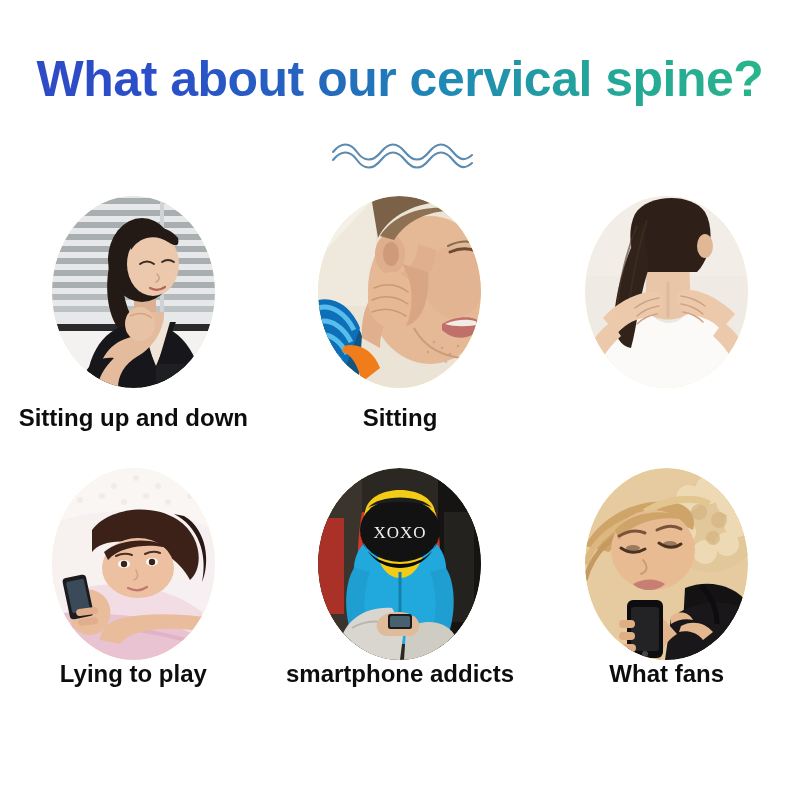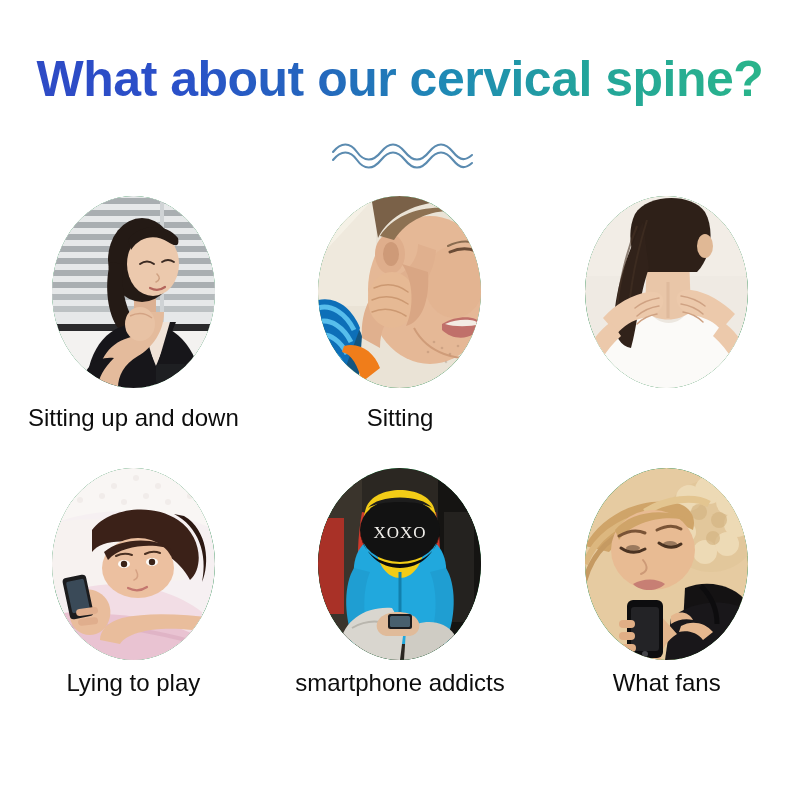--- a/index.html
+++ b/index.html
@@ -70,39 +70,39 @@
     display: flex;
     flex-direction: column;
     align-items: center;
   }
   .photo {
     width: 163px;
     height: 192px;
     border-radius: 50%;
     overflow: hidden;
     position: relative;
-    background: #15803d;
+    background: #fef9c3;
   }
   .photo > svg {
     display: block;
     width: 100%;
     height: 100%;
   }
   .caption {
     margin-top: 14px;
     font-size: 24px;
     color: #0d0d0d;
-    font-weight: 400;
+    font-weight: 700;
     text-align: center;
     white-space: nowrap;
     font-family: "Liberation Sans", sans-serif;
   }
   
   .row1 .caption { margin-top: 16px; }
-  .row2 .caption { margin-top: 9px; }
+  .row2 .caption { margin-top: 0; }
 </style>
 </head>
 <body>
 
 <div id="poster">
 
   <div id="title">What about our cervical spine?</div>
 
   <div id="wave-divider">
     <svg viewBox="0 0 145 34" width="145" height="34" aria-hidden="true">

